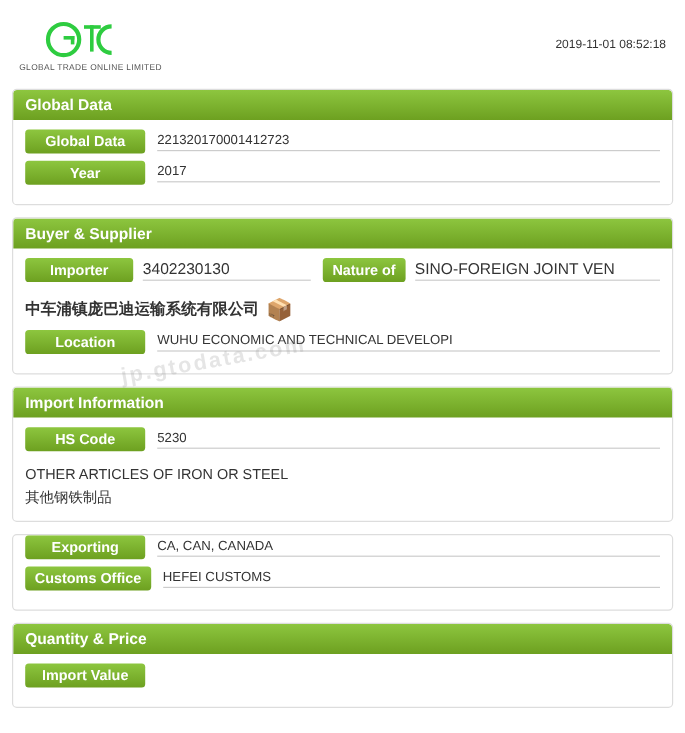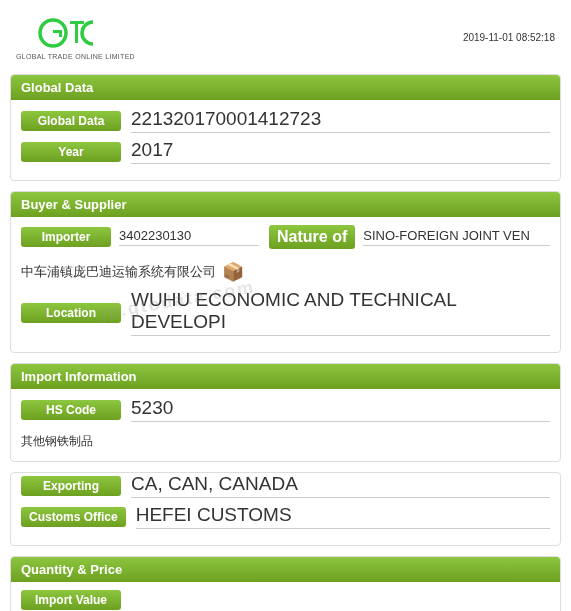--- a/index.html
+++ b/index.html
@@ -78,21 +78,21 @@
       font-size: 12px;
       padding: 3px 8px;
       border-radius: 3px;
       min-width: 100px;
       text-align: center;
       margin-right: 10px;
       white-space: nowrap;
     }
     .field-value {
       color: #333;
-      font-size: 19px;
+      font-size: 11px;
       border-bottom: 1px solid #ccc;
       flex: 1;
       padding-bottom: 2px;
     }
     
     .field-row-inline {
       display: flex;
       align-items: center;
       margin-bottom: 6px;
     }
@@ -113,21 +113,21 @@
       font-size: 13px;
       border-bottom: 1px solid #ccc;
       width: 140px;
       padding-bottom: 2px;
       margin-right: 10px;
     }
     .nature-label {
       background: linear-gradient(to bottom, #8dc63f, #6da020);
       color: #fff;
       font-weight: bold;
-      font-size: 16px;
+      font-size: 12px;
       padding: 3px 8px;
       border-radius: 3px;
       text-align: center;
       margin-right: 8px;
       white-space: nowrap;
     }
     .nature-value {
       color: #333;
       font-size: 13px;
       border-bottom: 1px solid #ccc;
@@ -140,20 +140,21 @@
     
     .company-area {
       padding: 6px 10px;
       display: flex;
       align-items: center;
       gap: 6px;
     }
     .company-name {
       font-size: 13px;
       color: #333;
+      font-weight: bold;
     }
     .package-icon {
       font-size: 18px;
     }
     
     .watermark {
       position: absolute;
       color: rgba(150,150,150,0.25);
       font-size: 18px;
       font-weight: bold;
@@ -235,20 +236,21 @@
 
   <div class="card">
     <div class="section-header">Import Information</div>
     <div class="card-body">
       <div class="field-row">
         <span class="field-label">HS Code</span>
         <span class="field-value">5230</span>
       </div>
     </div>
     <div class="product-desc">
+      <div>OTHER ARTICLES OF IRON OR STEEL</div>
       <div>其他钢铁制品</div>
     </div>
   </div>
 
   <div class="card">
     <div class="card-body">
       <div class="field-row">
         <span class="field-label">Exporting</span>
         <span class="field-value">CA, CAN, CANADA</span>
       </div>

